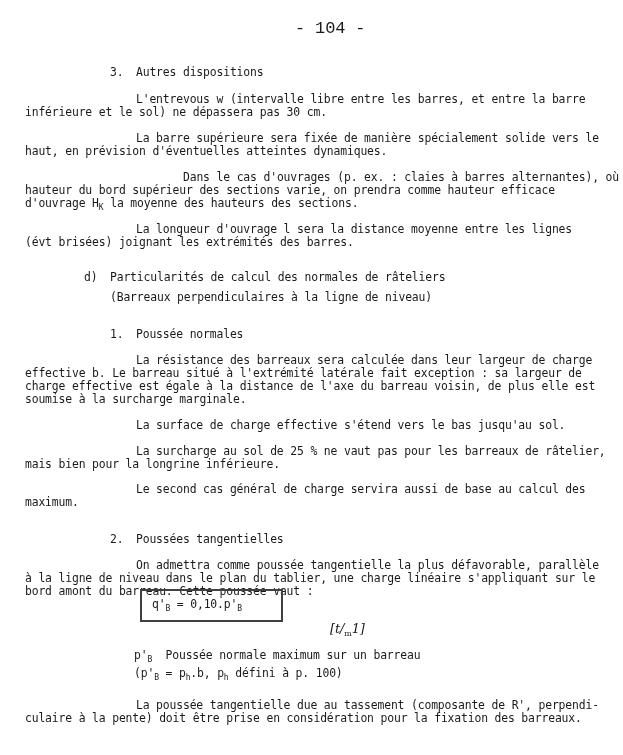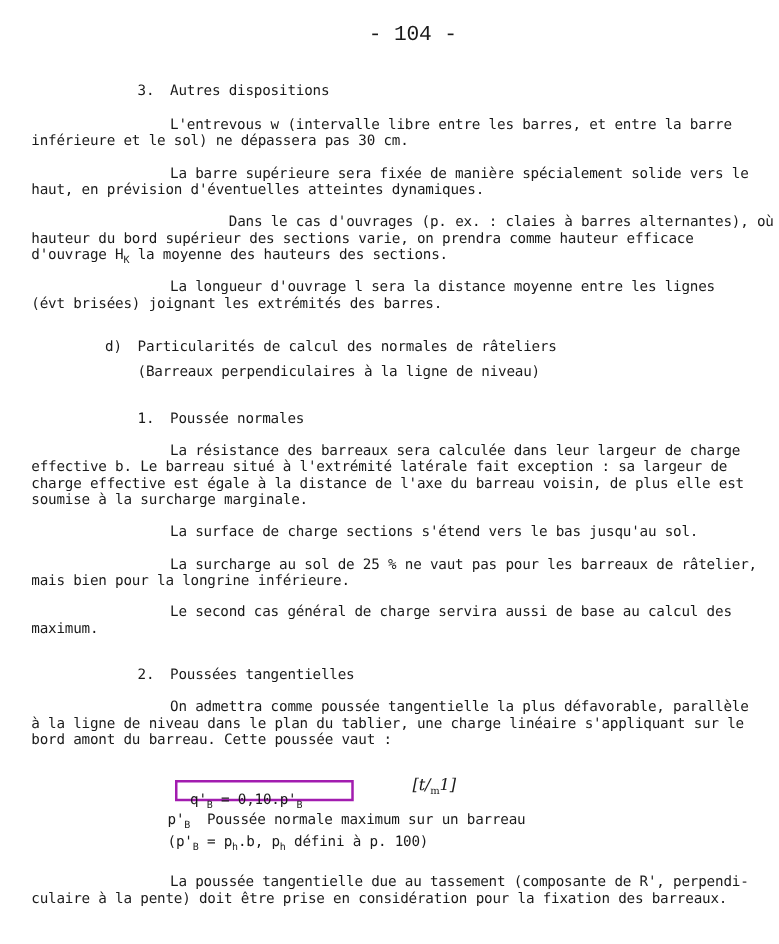--- a/index.html
+++ b/index.html
@@ -7,22 +7,22 @@
     width: 623px; height: 755px; position: relative; overflow: hidden;
     font-family: "DejaVu Sans Mono", "Liberation Mono", monospace;
     color: #1a1a1a;
     font-size: 11.4px;
     letter-spacing: -0.15px;
   }
   .abs { position: absolute; white-space: pre; line-height: 14px; }
   .page-num { left: 295px; top: 22px; font-family: Liberation Mono, monospace; font-size: 17px; }
   .sub { font-size: 8px; position: relative; top: 3px; }
   .formula-box {
-    position: absolute; left: 140px; top: 624px; width: 143px; height: 17px;
-    border: 2px solid #a21caf; box-sizing: border-box;
+    position: absolute; left: 140px; top: 589px; width: 143px; height: 33px;
+    border: 2px solid #404040; box-sizing: border-box;
   }
   .formula-text { position: absolute; left: 10px; top: 6px; white-space: pre; }
   .unit { left: 330px; top: 622px; font-family: "DejaVu Serif", serif; font-style: italic; font-size: 13px; }
   .unit .sub { font-style: normal; font-size: 8px; top: 3px; }
 </style>
 </head>
 <body>
 
 <div class="abs page-num">- 104 -</div>
 
@@ -57,21 +57,21 @@
 <div class="abs" style="left:110px;top:327px;">1.</div>
 <div class="abs" style="left:136px;top:327px;">Poussée normales</div>
 
 <div>
   <div class="abs" style="left:136px;top:353px;">La résistance des barreaux sera calculée dans leur largeur de charge</div>
   <div class="abs" style="left:25px;top:366px;">effective b. Le barreau situé à l'extrémité latérale fait exception : sa largeur de</div>
   <div class="abs" style="left:25px;top:379px;">charge effective est égale à la distance de l'axe du barreau voisin, de plus elle est</div>
   <div class="abs" style="left:25px;top:392px;">soumise à la surcharge marginale.</div>
 </div>
 
-<div class="abs" style="left:136px;top:418px;">La surface de charge sections s'étend vers le bas jusqu'au sol.</div>
+<div class="abs" style="left:136px;top:418px;">La surface de charge effective s'étend vers le bas jusqu'au sol.</div>
 
 <div>
   <div class="abs" style="left:136px;top:444px;">La surcharge au sol de 25 % ne vaut pas pour les barreaux de râtelier,</div>
   <div class="abs" style="left:25px;top:457px;">mais bien pour la longrine inférieure.</div>
 </div>
 
 <div>
   <div class="abs" style="left:136px;top:482px;">Le second cas général de charge servira aussi de base au calcul des</div>
   <div class="abs" style="left:25px;top:495px;">maximum.</div>
 </div>

